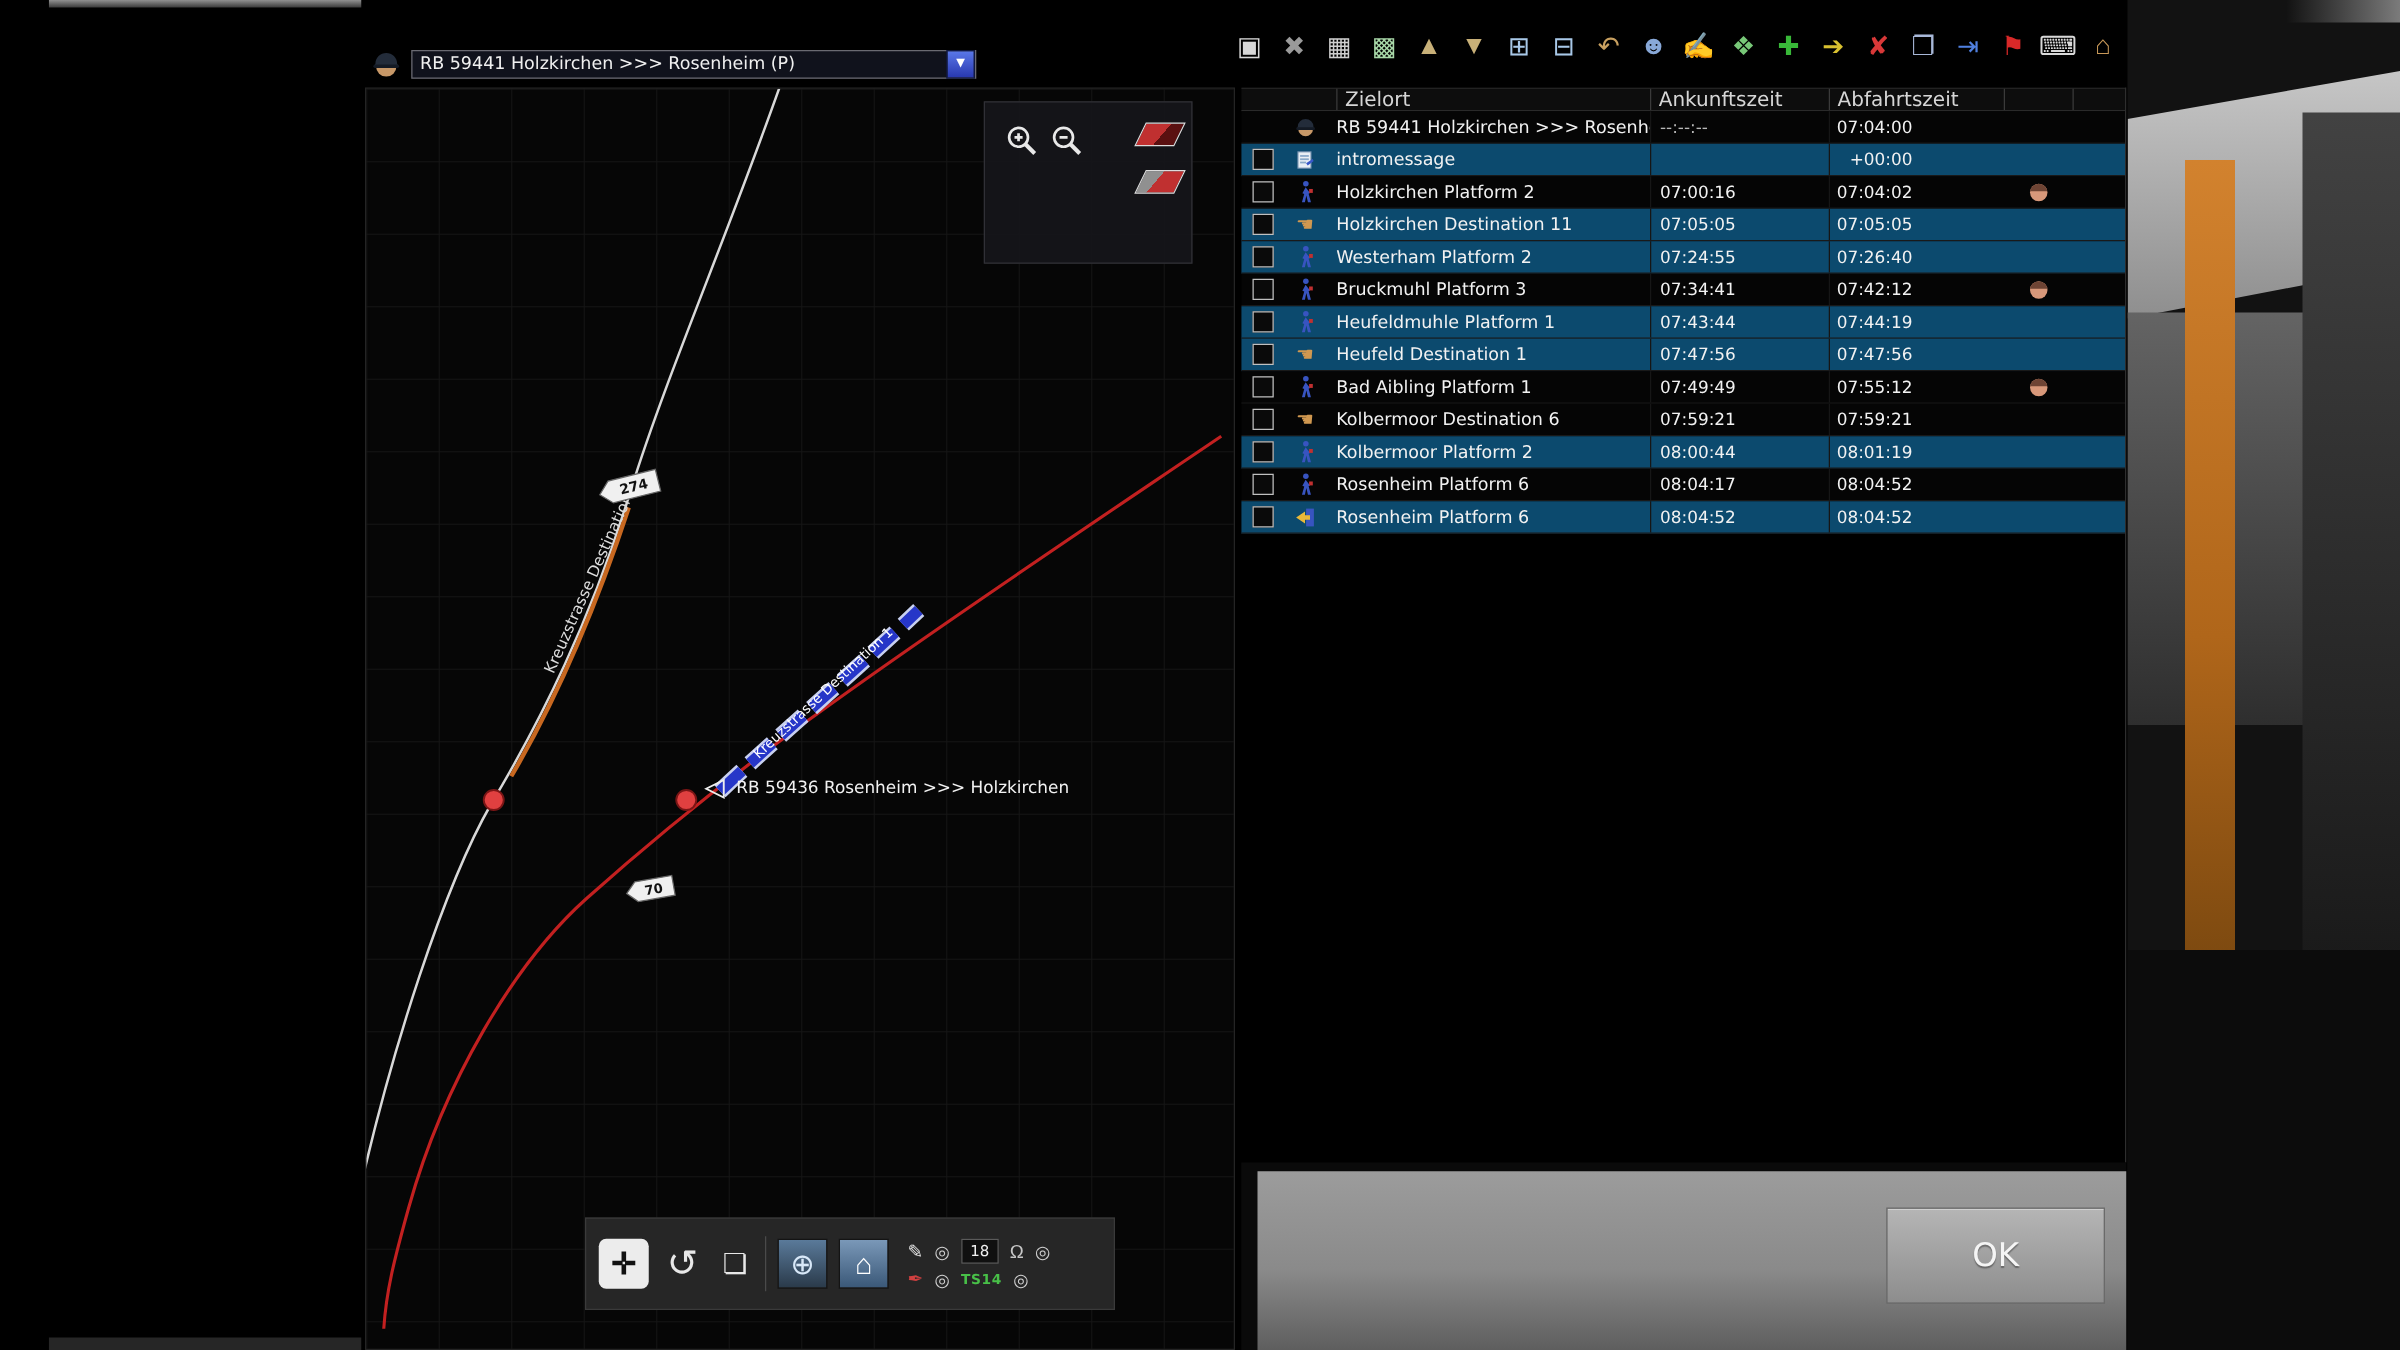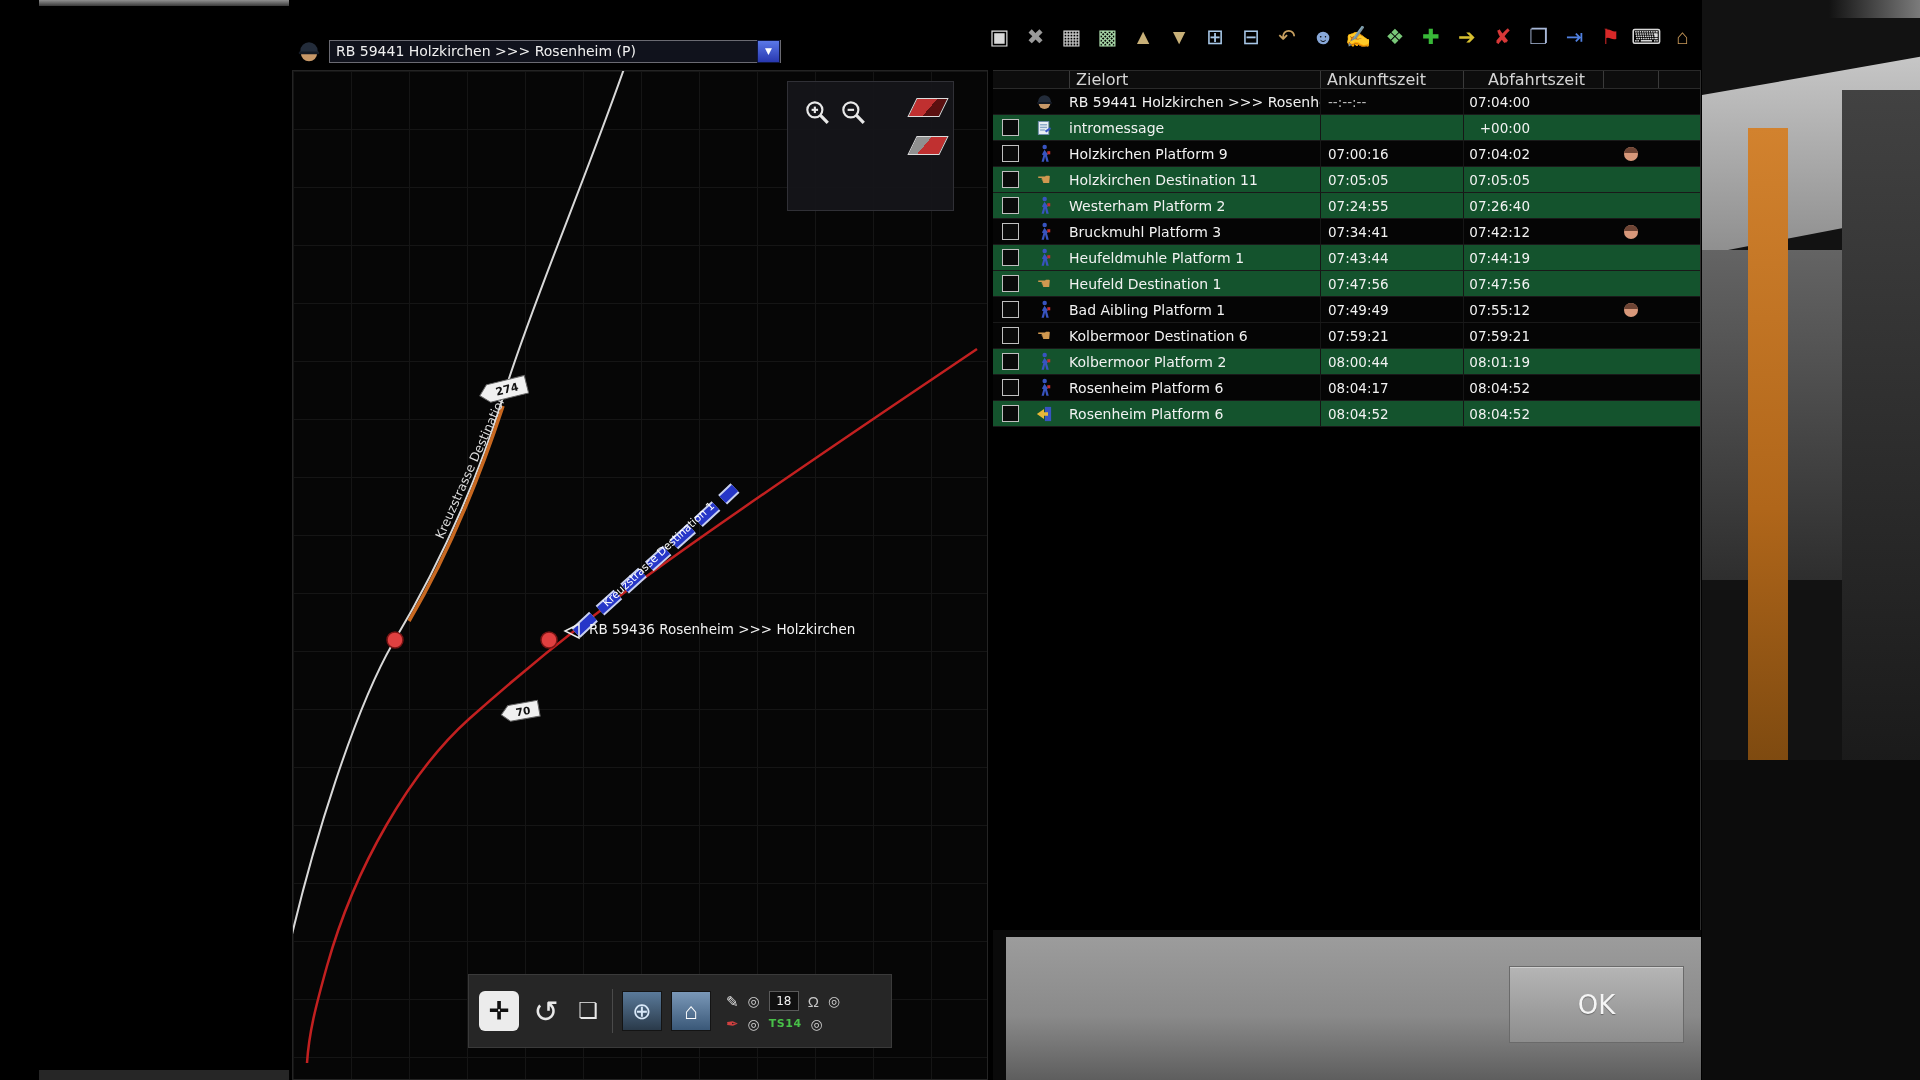--- a/index.html
+++ b/index.html
@@ -71,25 +71,25 @@
           justify-content:center;font-size:21px;cursor:pointer;}
 
   
   .tt-panel{left:954px;top:70px;width:708px;height:860px;background:#000;border-right:1px solid #2e2e2e;
             box-sizing:border-box;overflow:hidden;}
   .tt-header{position:absolute;left:0;top:0;width:708px;height:19px;background:#0d0d0d;display:flex;
              border-top:1px solid #2a2a2a;border-bottom:1px solid #2a2a2a;box-sizing:border-box;}
   .h-cell{box-sizing:border-box;padding-left:6px;border-left:1px solid #3a3a3a;color:#d6d6d6;font-size:16px;
           line-height:17px;white-space:nowrap;overflow:hidden;}
   .h-cell:first-child{border-left:none;}
-  .hw0{width:76px;} .hw1{width:251px;} .hw2{width:143px;} .hw3{width:140px;text-align:center;} .hw4{width:55px;} .hw5{width:43px;}
+  .hw0{width:76px;} .hw1{width:251px;} .hw2{width:143px;} .hw3{width:140px;} .hw4{width:55px;} .hw5{width:43px;}
 
   .tt-rows{position:absolute;left:0;top:19px;width:708px;}
   .tt-row{display:flex;height:26px;border-bottom:1px solid #191919;box-sizing:border-box;align-items:stretch;}
-  .tt-row.even{background:#14532d;} .tt-row.odd{background:#050505;}
+  .tt-row.even{background:#0c4a6e;} .tt-row.odd{background:#050505;}
   .cell-cb{width:26px;display:flex;align-items:center;padding-left:9px;box-sizing:border-box;}
   .cb{width:15px;height:15px;border:1px solid #c0c0c0;background:#0a0a0a;display:inline-block;}
   .cell-icon{width:50px;display:flex;align-items:center;justify-content:center;}
   .cell-name{width:251px;display:flex;align-items:center;color:#f2f2f2;font-size:14px;white-space:nowrap;overflow:hidden;}
   .cell-arr{width:143px;display:flex;align-items:center;color:#f2f2f2;font-size:13.5px;padding-left:7px;
             box-sizing:border-box;border-left:1px solid #161616;}
   .cell-dep{width:140px;display:flex;align-items:center;justify-content:flex-end;color:#f2f2f2;font-size:13.5px;
             padding-right:73px;box-sizing:border-box;border-left:1px solid #161616;}
   .cell-face{width:55px;display:flex;align-items:center;justify-content:center;}
   .cell-pad{flex:1;}
@@ -326,21 +326,21 @@
           </div>
     <div class="cell-icon">
             <span class="row-icon">
               <svg viewBox="0 0 14 20" width="13" height="19">
                 <circle cx="7.2" cy="3" r="2.4" fill="#3854c0"></circle>
                 <path d="M7 6 L4.2 11.2 L5.8 11.8 L3.8 19 L6.4 19 L7.6 13.2 L9 19 L11.6 19 L9.6 11.6 L10.8 11 Z" fill="#3854c0"></path>
                 <rect x="10" y="7.5" width="3.2" height="3.4" fill="#c03030"></rect>
               </svg>
             </span>
           </div>
-    <div class="cell-name">Holzkirchen Platform 9</div>
+    <div class="cell-name">Holzkirchen Platform 2</div>
     <div class="cell-arr">07:00:16</div>
     <div class="cell-dep">07:04:02</div>
     <div class="cell-face">
             <span class="face"></span>
           </div>
     <div class="cell-pad"></div>
   </div>
         <div class="tt-row even">
     <div class="cell-cb">
             <span class="cb"></span>

